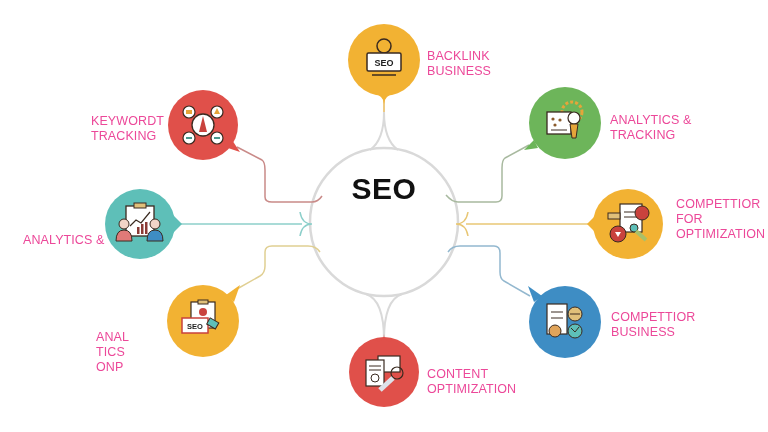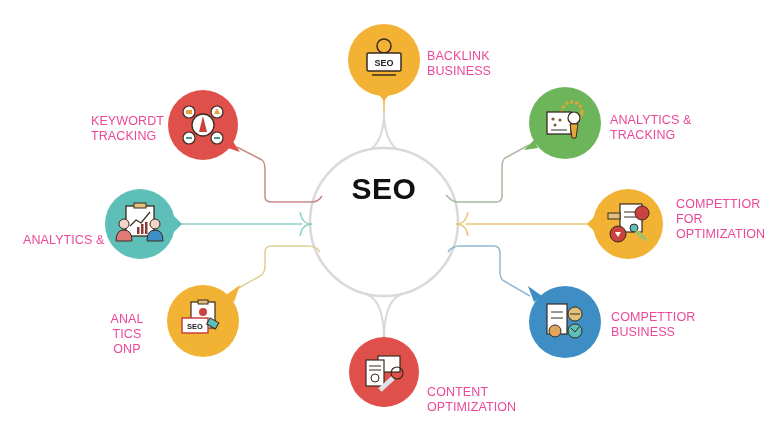--- a/index.html
+++ b/index.html
@@ -188,26 +188,26 @@
 <div class="lbl" style="left:23px; top:233px;">
   <span>ANALYTICS &amp;</span>
 </div>
 
 <div class="lbl" style="left:676px; top:197px;">
   <span>COMPETTIOR</span>
   <span>FOR</span>
   <span>OPTIMIZATION</span>
 </div>
 
-<div class="lbl" style="left:96px; top:312px; text-align:center; width:62px;">
+<div class="lbl" style="left:96px; top:330px; text-align:left; width:62px;">
   <span>ANAL TICS</span>
   <span>ONP</span>
 </div>
 
 <div class="lbl" style="left:611px; top:310px;">
   <span>COMPETTIOR</span>
   <span>BUSINESS</span>
 </div>
 
-<div class="lbl" style="left:427px; top:367px;margin-top:18px;">
+<div class="lbl" style="left:427px; top:367px;">
   <span>CONTENT</span>
   <span>OPTIMIZATION</span>
 </div>
 
 </body></html>

